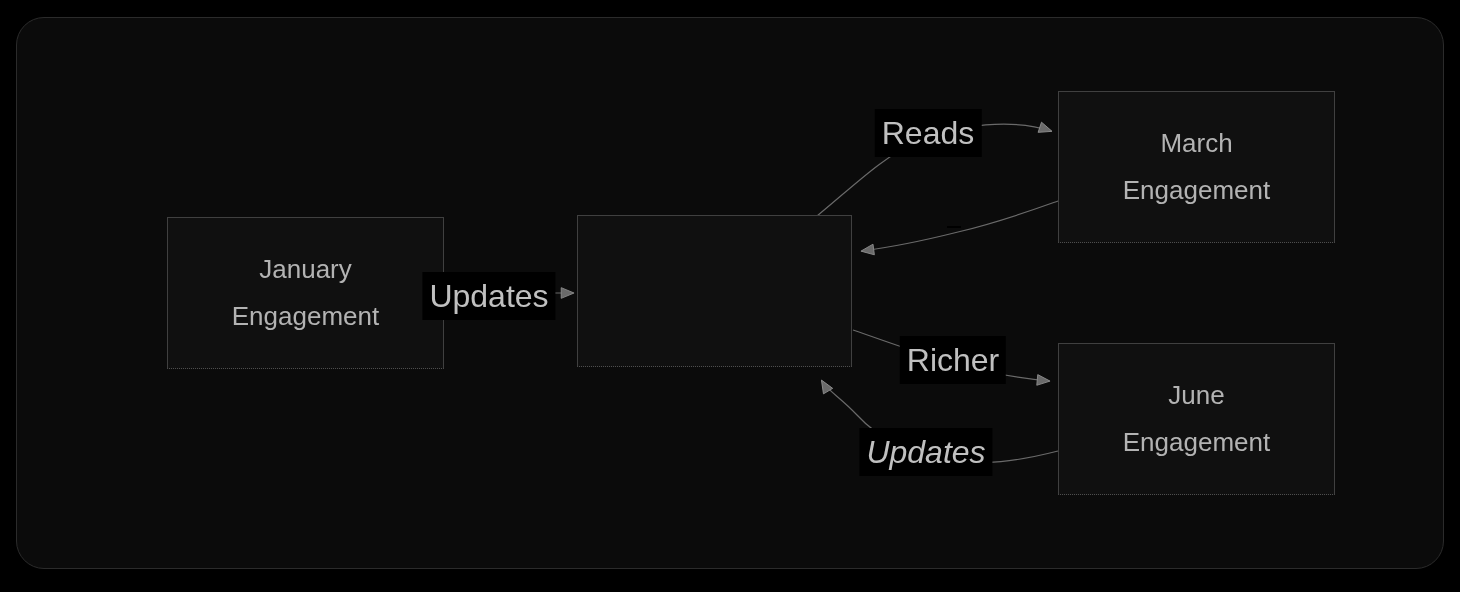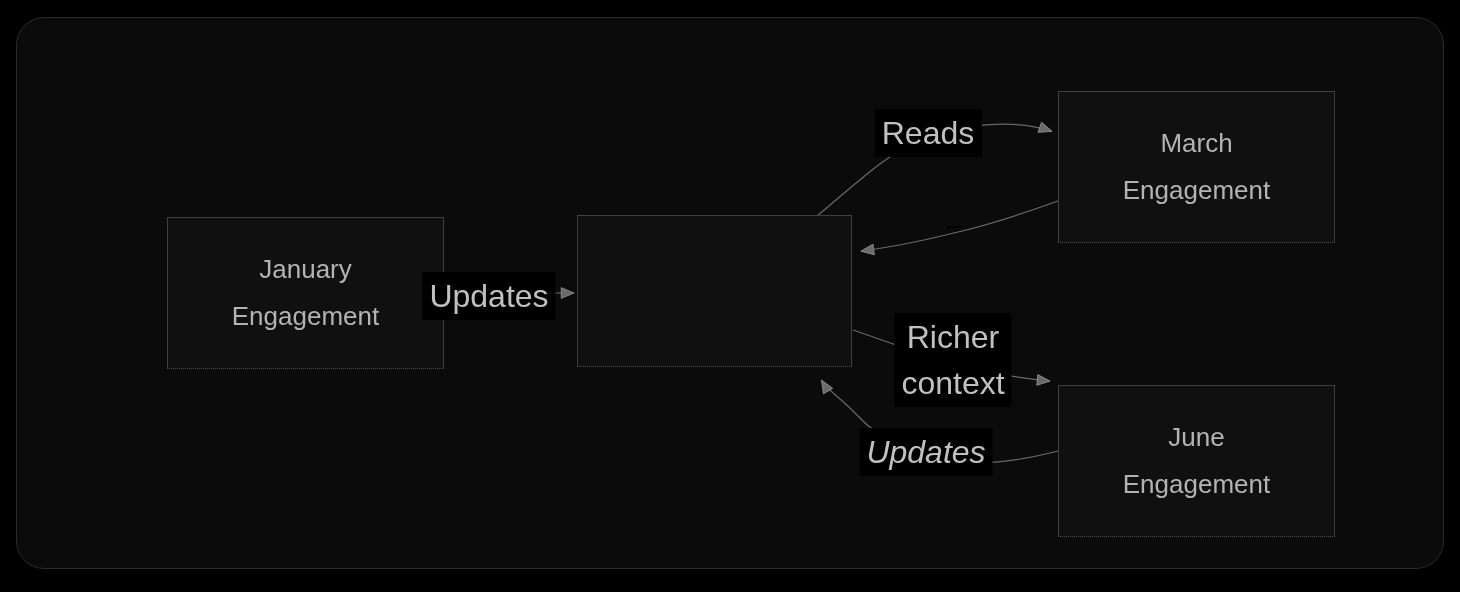--- a/index.html
+++ b/index.html
@@ -17,21 +17,21 @@
     position:absolute;background:#101010;
     border:1px solid #404040;border-bottom:1px dotted #4e4e4e;
     color:#b3b3b3;font-size:26px;
     display:flex;flex-direction:column;align-items:center;justify-content:center;
     text-align:center;box-sizing:border-box;
   }
   .node span{display:block;line-height:47px;}
   .node-january{left:123px;top:217px;width:277px;height:152px;margin-left:44px;}
   .node-persistent{left:577px;top:215px;width:275px;height:152px;}
   .node-march{left:1058px;top:91px;width:277px;height:152px;}
-  .node-june{left:1058px;top:343px;width:277px;height:152px;margin-top:42px;}
+  .node-june{left:1058px;top:343px;width:277px;height:152px;}
   .elabel{
     position:absolute;transform:translate(-50%,-50%);
     background:#000000;color:#c0c0c0;font-size:32px;line-height:46px;
     text-align:center;padding:1px 7px;white-space:nowrap;
   }
   .elabel-writes{left:489px;top:296px;}
   .elabel-reads{left:928px;top:133px;}
   .elabel-writes-validates{left:954px;top:227px;}
   .elabel-richer-context{left:953px;top:360px;}
   .elabel-updates{left:926px;top:452px;font-style:italic;}
@@ -78,18 +78,17 @@
 
 <div class="elabel elabel-reads">
   <span>Reads</span>
 </div>
 
 <div class="elabel elabel-writes-validates">
 </div>
 
 <div class="elabel elabel-richer-context">
   <span style="display:block">Richer</span>
-  <span style="display:block">context</span>
 </div>
 
 <div class="elabel elabel-updates">
   <span>Updates</span>
 </div>
 
 </body></html>

